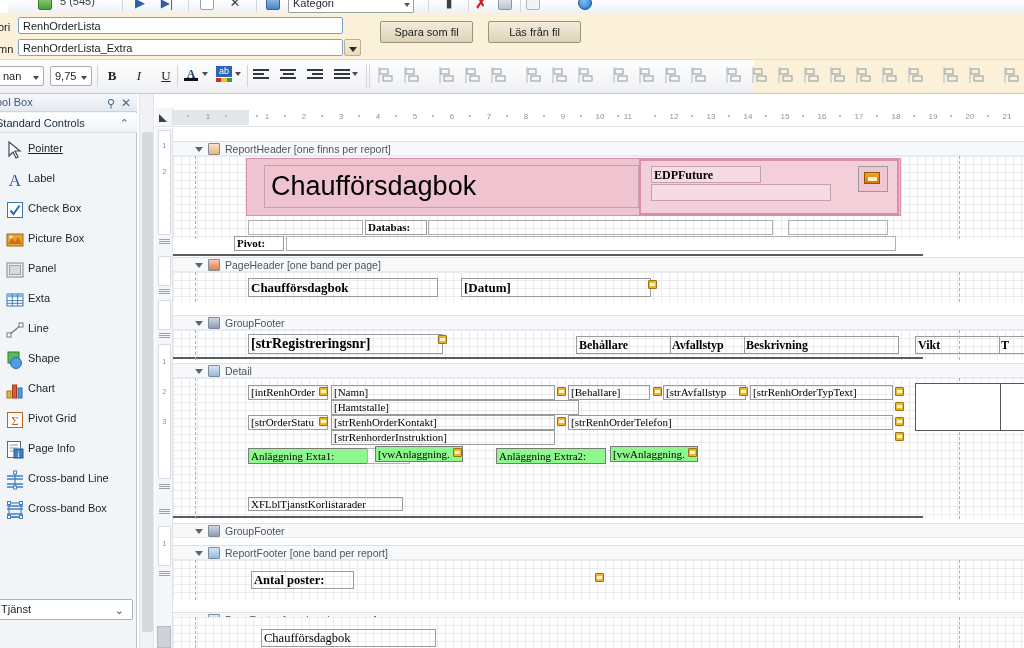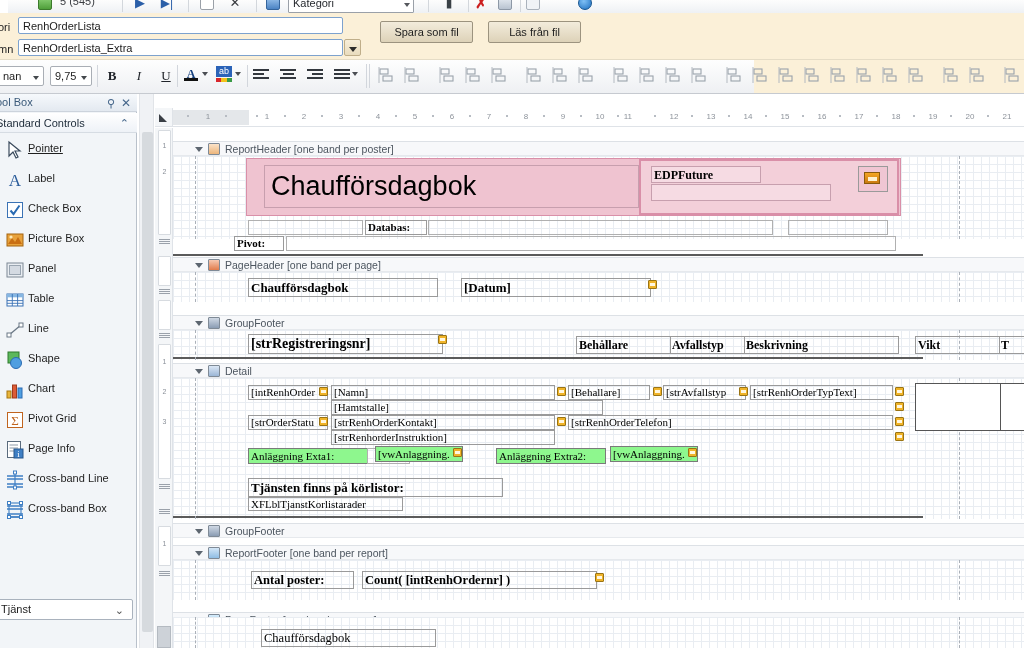--- a/index.html
+++ b/index.html
@@ -553,21 +553,21 @@
               <rect x="4.5" y="5.5" width="11" height="9" fill="#d4dae2" stroke="#9aa5b1"></rect>
             </svg></span>
           <span class="tx">Panel</span>
         </div>
         <div class="tb-item" style="top: 191px;">
           <span class="ic"><svg width="20" height="20" viewBox="0 0 20 20">
               <rect x="2" y="4" width="16" height="12" fill="#fff" stroke="#3a72b5"></rect>
               <rect x="2" y="4" width="16" height="3.3" fill="#86b6e2"></rect>
               <path d="M7.3 4 V16 M12.6 4 V16 M2 10.6 H18 M2 13.3 H18" stroke="#3a72b5" stroke-width="0.9"></path>
             </svg></span>
-          <span class="tx">Table</span>
+          <span class="tx">Exta</span>
         </div>
         <div class="tb-item" style="top: 221px;">
           <span class="ic"><svg width="20" height="20" viewBox="0 0 20 20">
               <line x1="4" y1="15" x2="16" y2="5" stroke="#6b7886" stroke-width="1.3"></line>
               <rect x="2" y="13" width="4" height="4" fill="#fff" stroke="#6b7886"></rect>
               <rect x="14" y="3" width="4" height="4" fill="#fff" stroke="#6b7886"></rect>
             </svg></span>
           <span class="tx">Line</span>
         </div>
         <div class="tb-item" style="top: 251px;">
@@ -726,21 +726,21 @@
         <b></b>
       </div>
       <div style="position: absolute; left: 2px; bottom: 0px; width: 14px; height: 22px; background: rgb(205, 210, 216); border: 1px solid rgb(180, 186, 193);"></div>
     </div>
 
   <div class="design">
 
     <div class="bandhdr" style="top:14px;">
       <div class="tri"></div>
       <div class="bico" style="background:linear-gradient(#fbe3c8,#ecb67c);"></div>
-      <div class="btxt">ReportHeader [one band per poster]</div>
+      <div class="btxt">ReportHeader [one finns per report]</div>
     </div>
     <div class="bandbody" style="top:29px;height:83px;">
       <div class="rightline"></div>
 
       <div class="pinkband" style="left:73px;top:2px;width:655px;height:58px;"></div>
       <div class="ctrl white" style="left:91px;top:9px;width:375px;height:43px;font-size:27px;font-family:'Liberation Sans',sans-serif;background:transparent;border-color:#c79fae;padding-left:6px;">Chaufförsdagbok</div>
 
       <div class="pinkinner" style="left:466px;top:3px;width:260px;height:56px;border:2px solid #d98fa8;"></div>
       <div class="ctrl bold sans" style="left:478px;top:10px;width:110px;height:17px;background:#f6dbe3;border-color:#c79fae;font-size:12px;">EDPFuture</div>
       <div class="ctrl" style="left:478px;top:28px;width:180px;height:17px;background:#f6dbe3;border-color:#c79fae;"></div>
@@ -800,21 +800,21 @@
       <div class="tag" style="left:146px;top:9px;"></div>
       <div class="ctrl" style="left:158px;top:7px;width:224px;height:15px;">[Namn]</div>
       <div class="tag" style="left:384px;top:9px;"></div>
       <div class="ctrl" style="left:395px;top:7px;width:82px;height:15px;">[Behallare]</div>
       <div class="tag" style="left:480px;top:9px;"></div>
       <div class="ctrl" style="left:490px;top:7px;width:83px;height:15px;">[strAvfallstyp</div>
       <div class="tag" style="left:566px;top:9px;"></div>
       <div class="ctrl" style="left:577px;top:7px;width:143px;height:15px;">[strRenhOrderTypText]</div>
       <div class="tag" style="left:722px;top:9px;"></div>
 
-      <div class="ctrl" style="left:158px;top:22px;width:272px;height:15px;">[Hamtstalle]</div>
+      <div class="ctrl" style="left:158px;top:22px;width:248px;height:15px;">[Hamtstalle]</div>
       <div class="tag" style="left:722px;top:24px;"></div>
 
       <div class="ctrl" style="left:75px;top:37px;width:80px;height:15px;">[strOrderStatu</div>
       <div class="tag" style="left:146px;top:39px;"></div>
       <div class="ctrl" style="left:158px;top:37px;width:224px;height:15px;">[strRenhOrderKontakt]</div>
       <div class="tag" style="left:384px;top:39px;"></div>
       <div class="ctrl" style="left:395px;top:37px;width:325px;height:15px;">[strRenhOrderTelefon]</div>
       <div class="tag" style="left:722px;top:39px;"></div>
 
       <div class="ctrl" style="left:158px;top:52px;width:224px;height:15px;">[strRenhorderInstruktion]</div>
@@ -826,40 +826,38 @@
 
       <div class="ctrl green sans" style="left:75px;top:70px;width:120px;height:16px;">Anläggning Exta1:</div>
       <div class="ctrl" style="left:194px;top:70px;width:43px;height:16px;border-color:#b0b0b0;"></div>
       <div class="ctrl green" style="left:202px;top:68px;width:88px;height:16px;">[vwAnlaggning.</div>
       <div class="tag" style="left:280px;top:70px;"></div>
 
       <div class="ctrl green sans" style="left:323px;top:70px;width:110px;height:16px;">Anläggning Extra2:</div>
       <div class="ctrl green" style="left:437px;top:68px;width:88px;height:16px;">[vwAnlaggning.</div>
       <div class="tag" style="left:515px;top:70px;"></div>
 
-      <div class="ctrl sans bold" style="left:75px;top:100px;width:255px;height:19px;font-size:13px;">Tjänsten finns på körlistor:</div>
       <div class="ctrl" style="left:75px;top:119px;width:155px;height:14px;">XFLblTjanstKorlistarader</div>
       <div class="thickline" style="left:0;top:138px;width:750px;height:2px;"></div>
     </div>
 
     <div class="bandhdr" style="top:396px;">
       <div class="tri"></div>
       <div class="bico" style="background:linear-gradient(#cfd8e4,#8a9cb3);"></div>
       <div class="btxt">GroupFooter</div>
     </div>
 
     <div class="bandhdr" style="top:418px;">
       <div class="tri"></div>
       <div class="bico" style="background:linear-gradient(#d3e6f7,#8fbde4);"></div>
       <div class="btxt">ReportFooter [one band per report]</div>
     </div>
     <div class="bandbody" style="top:433px;height:40px;">
       <div class="rightline"></div>
       <div class="ctrl sans bold" style="left:78px;top:11px;width:103px;height:18px;font-size:12.5px;">Antal poster:</div>
-      <div class="ctrl sans bold" style="left:189px;top:11px;width:235px;height:18px;font-size:12.5px;">Count( [intRenhOrdernr] )</div>
       <div class="tag" style="left:422px;top:13px;"></div>
     </div>
 
     <div class="bandhdr" style="top:475px;margin-top:10px;">
       <div class="tri"></div>
       <div class="bico" style="background:linear-gradient(#d6ecfb,#87c4ec);"></div>
       <div class="btxt">PageFooter [one band per page]</div>
     </div>
     <div class="bandbody" style="top:490px;height:31px;">
       <div class="rightline"></div>

